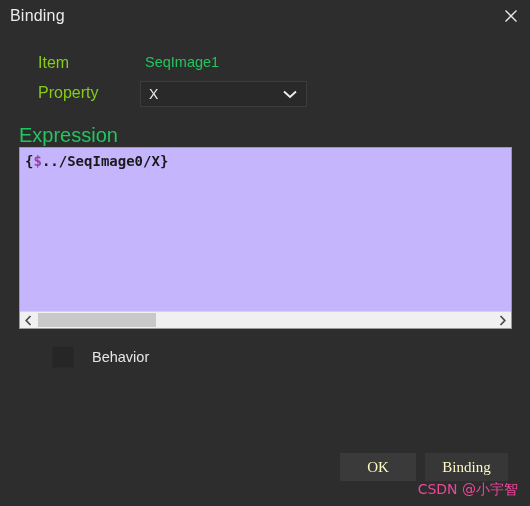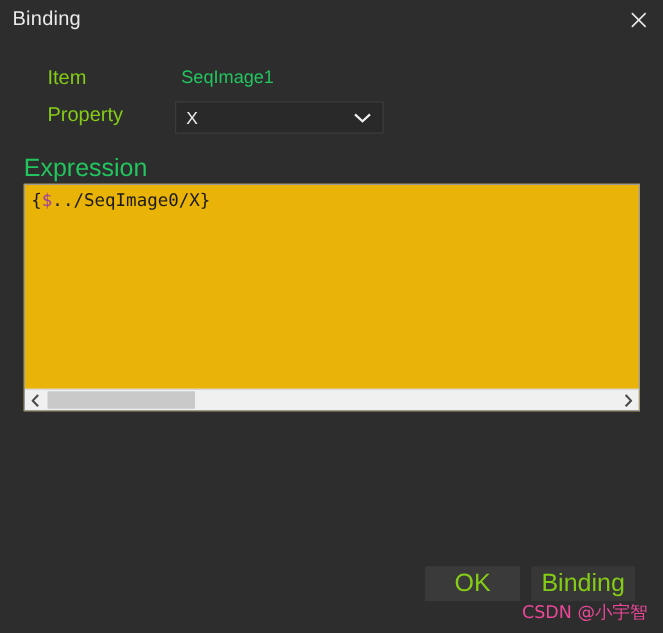--- a/index.html
+++ b/index.html
@@ -88,24 +88,25 @@
   .expr-label {
     position: absolute;
     left: 19px; top: 124px;
     font-size: 20px;
     color: #22c55e;
   }
   .expr-box {
     position: absolute;
     left: 19px; top: 147px;
     width: 493px; height: 182px;
-    background: #eab308;
+    background: #c4b5fd;
     border: 1px solid #9a9a9a;
     box-sizing: border-box;
     overflow: hidden;
+    font-weight: bold;
   }
   .expr-text {
     position: absolute;
     left: 5px; top: 4px;
     font-family: "DejaVu Sans Mono", "Liberation Mono", monospace;
     font-size: 14px;
     color: #1a1a1a;
     white-space: pre;
     line-height: 18px;
   }
@@ -159,23 +160,23 @@
     font-size: 14.5px;
     color: #e6e6e6;
   }
 
   
   .btn {
     position: absolute;
     height: 28px;
     background: #3a3a3a;
     border: none;
-    color: #84cc16;
-    font-family: Liberation Sans, sans-serif;
-    font-size: 20px;
+    color: #fef9c3;
+    font-family: Liberation Serif, serif;
+    font-size: 15px;
     cursor: pointer;
     padding: 0;
   }
   .btn-ok     { left: 340px; top: 453px; width: 76px; }
   .btn-cancel { left: 425px; top: 453px; width: 83px; background: #373737; }
 
   .watermark {
     position: absolute;
     right: 12px; top: 481px;
     font-size: 14px;
@@ -223,19 +224,23 @@
       </div>
       <div class="hs-thumb"></div>
       <div class="hs-arrow right">
         <svg width="7" height="11" viewBox="0 0 7 11" aria-hidden="true">
           <polyline points="1.5,1 5.8,5.5 1.5,10" fill="none" stroke="#4a4a4a" stroke-width="1.7"></polyline>
         </svg>
       </div>
     </div>
   </div>
 
+  <div class="behavior-wrap">
+    <div class="checkbox"></div>
+    <div class="behavior-label">Behavior</div>
+  </div>
 
   <button class="btn btn-ok">OK</button>
   <button class="btn btn-cancel">Binding</button>
 
   <div class="watermark">CSDN @小宇智</div>
 
 </div>
 
 </body></html>

